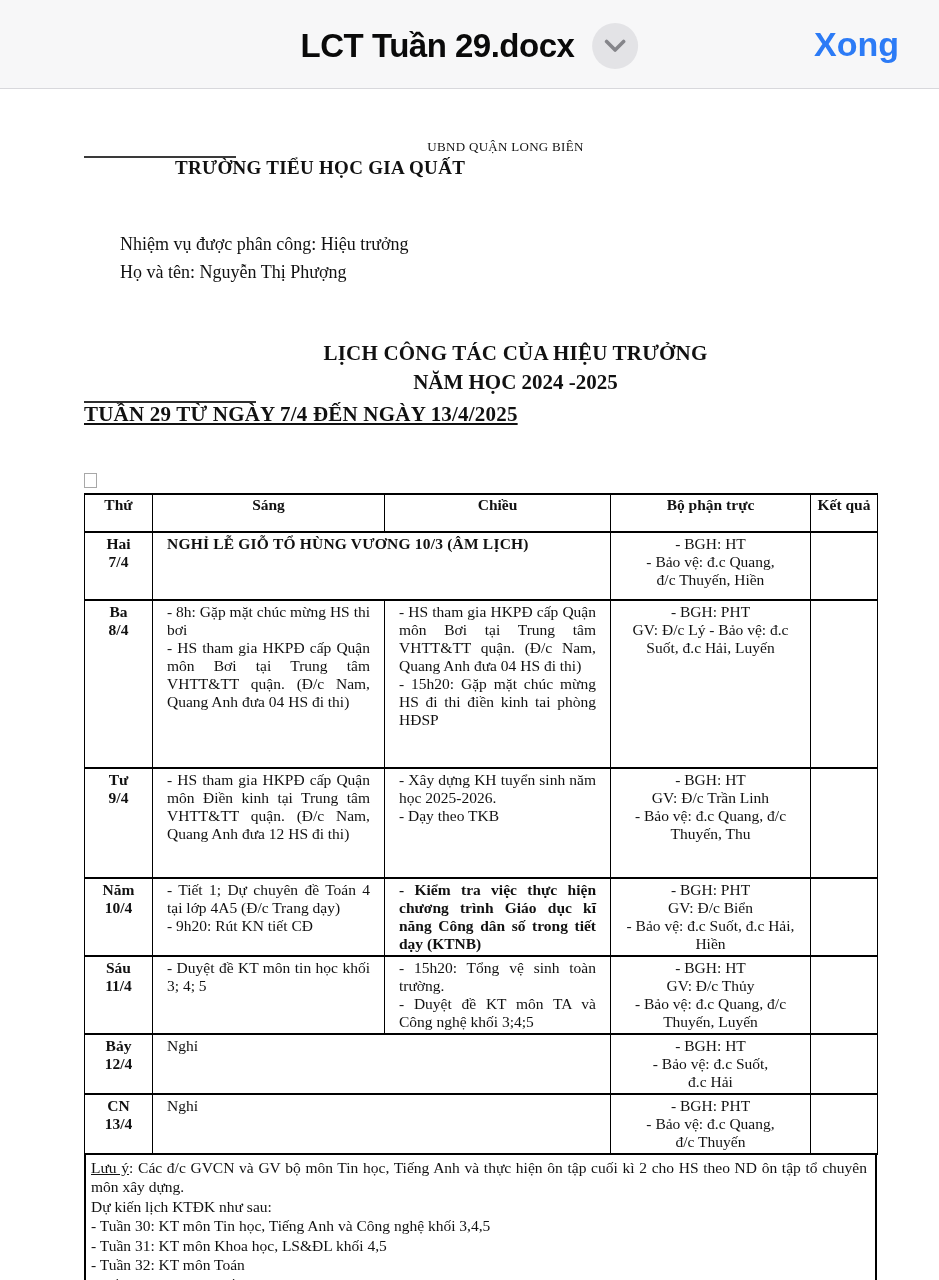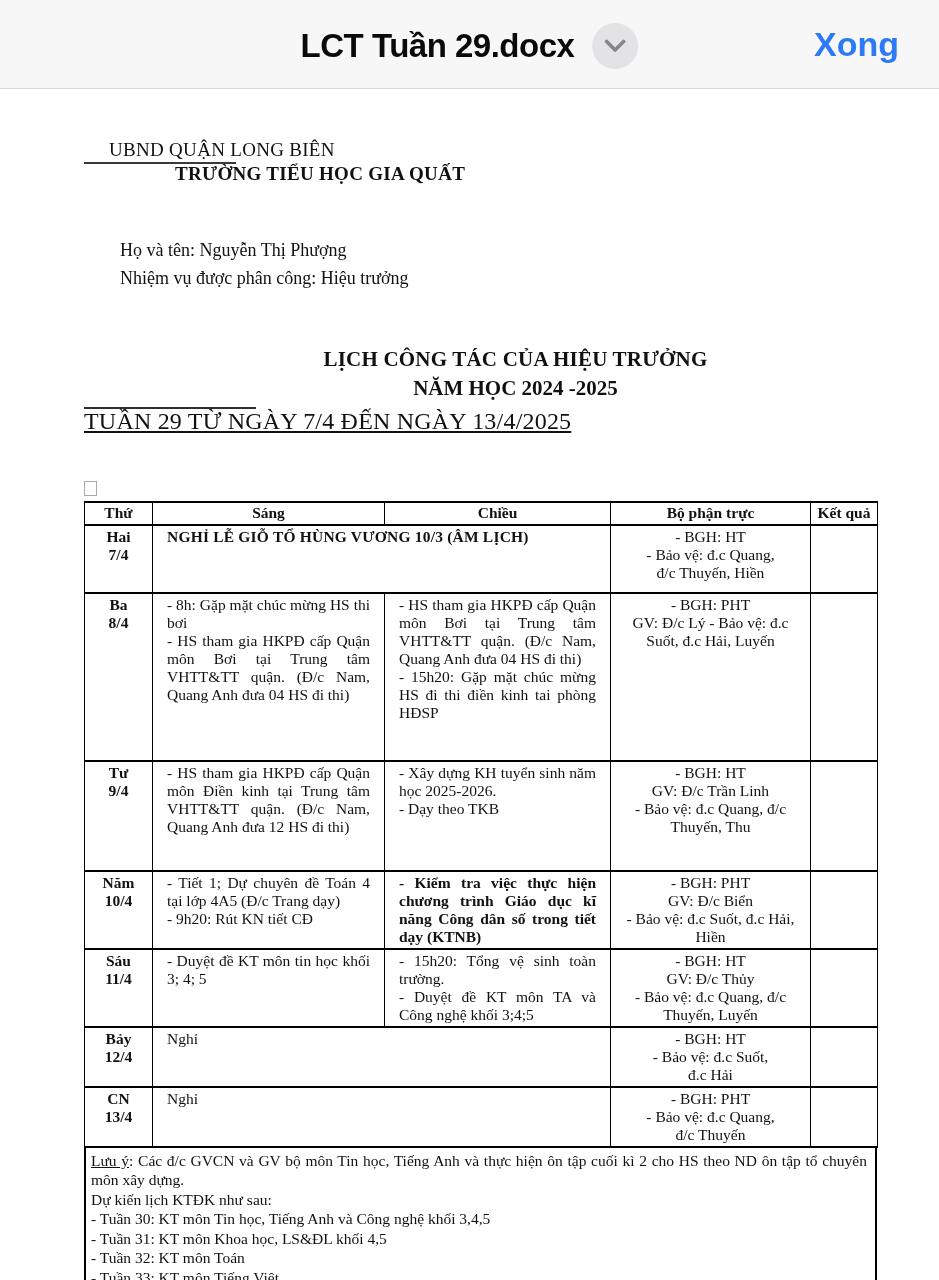--- a/index.html
+++ b/index.html
@@ -14,44 +14,44 @@
   .nav-title { font-size:33px; font-weight:700; color:#0a0a0a; letter-spacing:-0.5px; white-space:nowrap; }
   .chev-circle { width:46px; height:46px; border-radius:50%; background:#e3e3e6;
     display:flex; align-items:center; justify-content:center; }
   .done-btn { position:absolute; right:40px; top:50%; transform:translateY(-50%);
     font-size:34px; font-weight:700; background:none; border:none; cursor:pointer;
     font-family:"Liberation Sans","DejaVu Sans",sans-serif; }
 
   
   .doc { position:relative; width:939px; padding:50px 62px 0 84px; }
 
-  .org1 { font-size:19px; transform:translateX(25px); letter-spacing:0.3px; }
+  .org1 { font-size:13px; text-align:center; transform:translateX(25px); letter-spacing:0.3px; }
   .org2-wrap { position:relative; margin-top:2px; }
   .rule-line { position:absolute; left:0; top:-1px; width:152px; height:2px; background:#3a3a3a; }
   .org2 { font-size:19px; font-weight:700; margin-left:91px; letter-spacing:0.3px; }
 
   .person { margin-top:52px; margin-left:36px; font-size:18px; line-height:1.55; }
 
   .titles { margin-top:54px; text-align:center; padding-left:70px; }
   .title1 { font-size:21px; font-weight:700; letter-spacing:0.2px; }
   .title2 { font-size:21px; font-weight:700; margin-top:4px; }
 
   .week-wrap { position:relative; margin-top:7px; }
   .overline { position:absolute; left:0; top:-1px; width:172px; height:2px; background:#2e2e2e; }
-  .week { font-size:24px; font-weight:400; text-decoration:underline; letter-spacing:0.2px; }
+  .week { font-size:21px; font-weight:700; text-decoration:underline; letter-spacing:0.2px; }
 
   .tofu { width:13px; height:15px; border:1.5px solid #a8a8a8; background:#fff; }
   .tofu-top { margin-top:46px; margin-bottom:5px; }
   .tofu-bottom { margin-top:8px; margin-left:1px; width:15px; height:20px; }
 
   
   table.sched { border-collapse:collapse; table-layout:fixed; width:793px; }
   table.sched td, table.sched th { border:1.5px solid #000; border-top-width:2px; border-bottom-width:2px;
     vertical-align:top; overflow:hidden; font-size:15.5px; line-height:18px; padding:2px 14px; }
-  tr.hdr th { height:23px; font-size:15.5px; font-weight:700; text-align:center; padding:1px 2px; }
+  tr.hdr th { height:38px; font-size:15.5px; font-weight:700; text-align:center; padding:1px 2px; }
   .c-day { text-align:center; font-weight:700; line-height:25px; padding-top:4px; }
   .c-text { text-align:justify; white-space:pre-line; }
   .c-duty { text-align:center; white-space:pre-line; padding-top:4px; line-height:19px; }
   .holiday { vertical-align:middle; font-weight:700; font-size:15.5px; padding-left:5px; letter-spacing:0.2px; }
   .rest { white-space:pre-line; }
   .bold { font-weight:700; }
 
   
   .notes { width:793px; margin-top:-2px; border:2px solid #000; padding:3px 8px 0 5px;
     font-size:15.5px; line-height:19.5px; }
@@ -75,22 +75,22 @@
 
 <main class="doc">
 
   <div class="org1">UBND QUẬN LONG BIÊN</div>
   <div class="org2-wrap">
     <div class="rule-line"></div>
     <div class="org2">TRƯỜNG TIỂU HỌC GIA QUẤT</div>
   </div>
 
   <div class="person">
+    <div>Nhiệm vụ được phân công: Hiệu trưởng</div>
     <div>Họ và tên: Nguyễn Thị Phượng</div>
-    <div>Nhiệm vụ được phân công: Hiệu trưởng</div>
   </div>
 
   <div class="titles">
     <div class="title1">LỊCH CÔNG TÁC CỦA HIỆU TRƯỞNG</div>
     <div class="title2">NĂM HỌC 2024 -2025</div>
   </div>
 
   <div class="week-wrap">
     <div class="overline"></div>
     <div class="week">TUẦN 29 TỪ NGÀY 7/4 ĐẾN NGÀY 13/4/2025</div>

